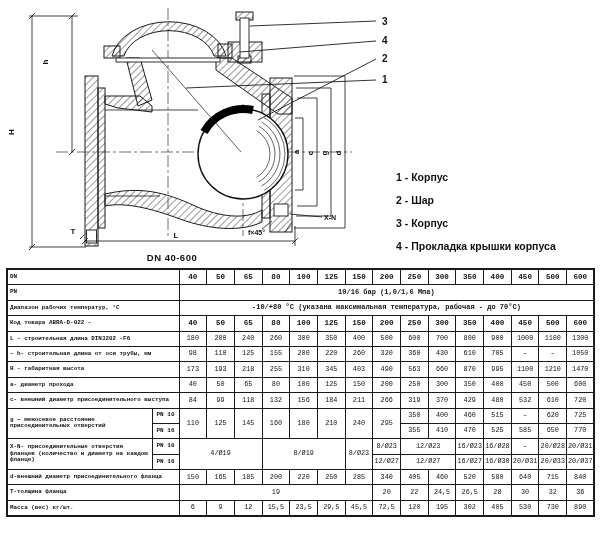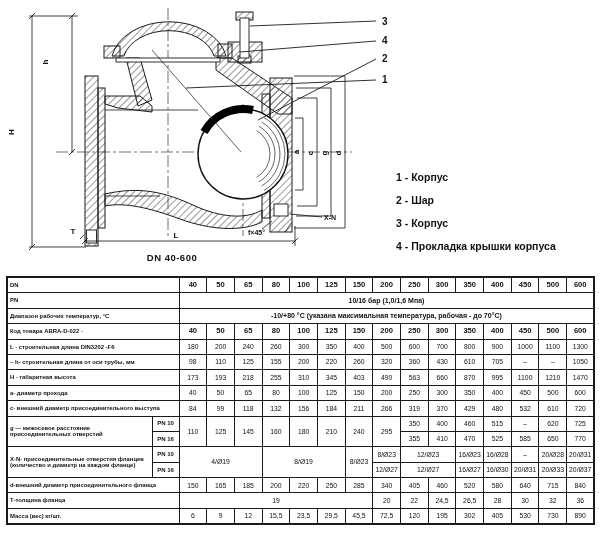--- a/index.html
+++ b/index.html
@@ -6,21 +6,21 @@
   body{width:600px;height:540px;background:#fff;overflow:hidden;
        font-family:"Liberation Sans",sans-serif;color:#111;}
   .sheet{position:relative;width:600px;height:540px;background:#fff;}
   .draw-wrap{position:absolute;top:0;left:0;width:600px;height:272px;}
   svg text{fill:#111;}
   .dimt{font-size:8px;font-weight:bold;}
   .dimt-sm{font-size:7px;font-weight:bold;}
   .callout{font-size:10px;font-weight:bold;}
   .legendt{font-size:10.5px;font-weight:bold;}
   .capt{font-size:9.5px;font-weight:bold;letter-spacing:.5px;}
-  .tbl-wrap{position:absolute;top:276px;left:6px;width:472px;}
+  .tbl-wrap{position:absolute;top:268px;left:6px;width:472px;font-family:Liberation Mono, monospace;}
   table{border-collapse:collapse;table-layout:fixed;width:588px;}
   td{border:1px solid #1a1a1a;font-size:6.8px;text-align:center;
      vertical-align:middle;padding:1px 0;height:12.4px;line-height:1.1;
      overflow:hidden;}
   td.lbl{text-align:left;font-weight:bold;font-size:5.9px;padding:1px 2px;}
   td.sub{font-weight:bold;font-size:6px;}
   td.dn{font-weight:bold;font-size:7.6px;}
   td.merge{font-weight:bold;font-size:7px;}
   table{border:2px solid #1a1a1a;}
 </style>

